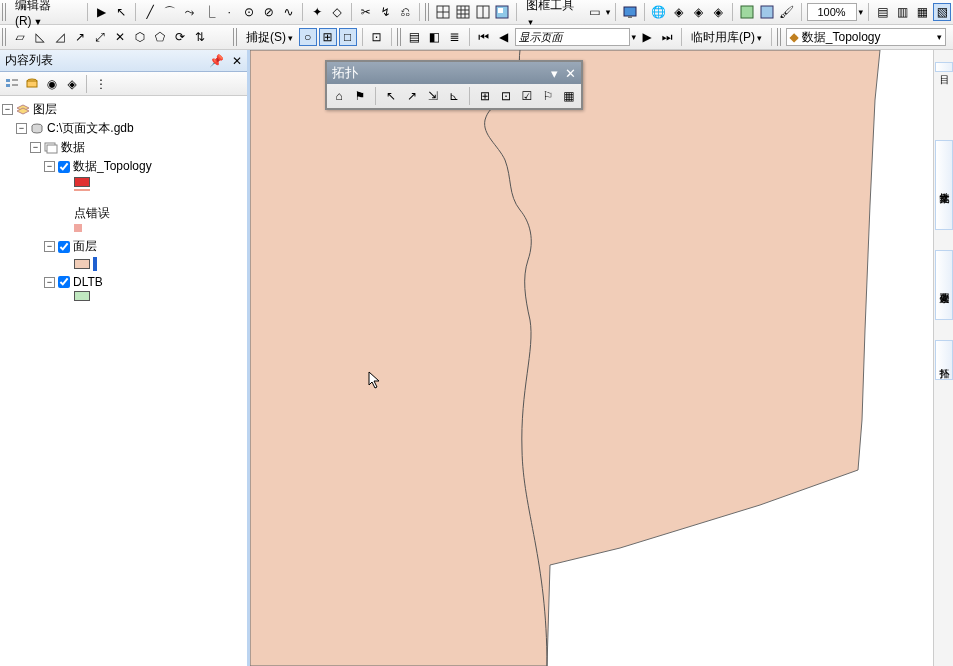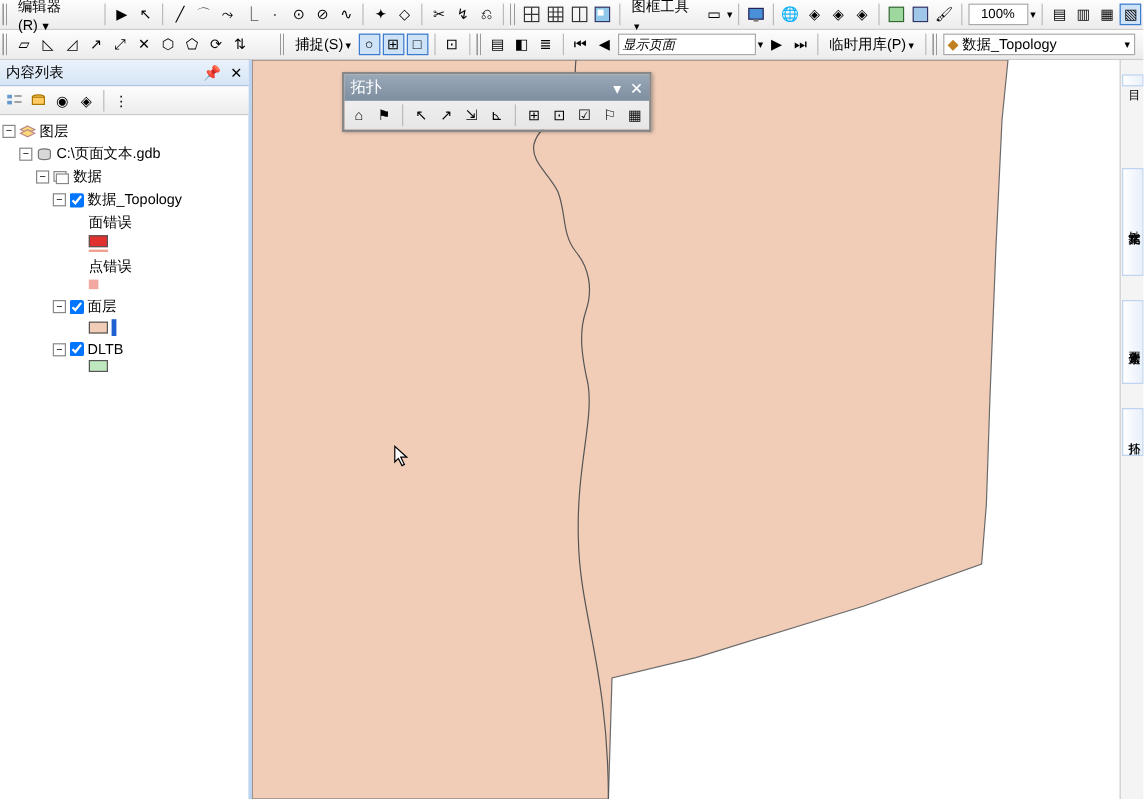--- a/index.html
+++ b/index.html
@@ -5,21 +5,21 @@
 * { box-sizing: border-box; margin: 0; padding: 0; }
 body { font-family: "Microsoft YaHei", Tahoma, sans-serif; font-size: 12px; background: #fff; overflow: hidden; width: 953px; height: 666px; position: relative; }
 .toolbar-row { display: flex; align-items: center; height: 25px; border-bottom: 1px solid #ccc; padding: 0 2px; gap: 2px; background: linear-gradient(#fdfdfd,#ececec); }
 .tb-sep { width: 1px; height: 18px; background: #bbb; margin: 0 3px; }
 .tb-btn { width: 18px; height: 18px; display: inline-flex; align-items: center; justify-content: center; border: 1px solid transparent; cursor: pointer; }
 .tb-label { padding: 0 4px; cursor: pointer; }
 .tb-label .arr { font-size: 9px; margin-left: 2px; }
 .tb-input { border: 1px solid #aaa; background: #fff; height: 18px; padding: 0 3px; font-size: 11px; }
 .grip { width: 5px; height: 18px; background: repeating-linear-gradient(90deg,#999 0 1px,transparent 1px 3px); margin-right: 2px; }
 .main { display: flex; height: calc(100% - 50px); }
-.sidebar { width: 210px; border-right: 3px solid #bcd4f0; background: #fff; display: flex; flex-direction: column; }
+.sidebar { width: 250px; border-right: 3px solid #bcd4f0; background: #fff; display: flex; flex-direction: column; }
 .panel-title { background: linear-gradient(#eaf2fb,#d6e5f5); border-bottom: 1px solid #a0b8d8; height: 22px; display: flex; align-items: center; padding: 0 5px; font-size: 12px; justify-content: space-between; }
 .toc-toolbar { height: 24px; border-bottom: 1px solid #ccc; display: flex; align-items: center; padding: 0 3px; gap: 2px; background: linear-gradient(#fdfdfd,#ececec); }
 .tree { padding: 4px 2px; overflow: auto; flex: 1; }
 .tree-node { display: flex; align-items: center; padding: 1px 0; white-space: nowrap; }
 .tree-toggle { width: 11px; height: 11px; border: 1px solid #888; font-size: 9px; line-height: 9px; text-align: center; margin-right: 3px; cursor: pointer; background: #fff; }
 .tree-cb { width: 12px; height: 12px; margin-right: 3px; }
 .tree-icon { width: 14px; height: 12px; margin-right: 3px; display: inline-block; }
 .swatch { width: 16px; height: 10px; border: 1px solid #555; display: inline-block; }
 .canvas-area { flex: 1; position: relative; background: #fff; overflow: hidden; }
 .floating-toolbar { position: absolute; top: 10px; left: 75px; border: 2px solid #888; background: linear-gradient(#f6f6f6,#e6e6e6); box-shadow: 1px 1px 3px rgba(0,0,0,.3); }
@@ -221,29 +221,26 @@
               <rect x="3" y="3" width="10" height="8" fill="#fff" stroke="#888"></rect>
             </svg></span>
         <span>数据</span>
       </div>
       <div class="tree-node" style="padding-left:42px">
         <span class="tree-toggle">−</span>
         <input type="checkbox" class="tree-cb" checked="" style="">
         <span>数据_Topology</span>
       </div>
       <div class="tree-node" style="padding-left:72px">
-        <span>面错误</span>
-      </div>
-      <div class="tree-node" style="padding-left:72px">
         <span class="swatch" style="background:#e03030"></span>
       </div>
       <div class="tree-node" style="padding-left:72px">
         <span style="display:inline-block;width:16px;height:2px;background:#f0a090"></span>
       </div>
-      <div class="tree-node" style="padding-left:72px;margin-top:2px">
+      <div class="tree-node" style="padding-left:72px;margin-top:12px">
         <span>点错误</span>
       </div>
       <div class="tree-node" style="padding-left:72px">
         <span style="display:inline-block;width:8px;height:8px;background:#f0a8a0"></span>
       </div>
       <div class="tree-node" style="padding-left:42px;margin-top:4px">
         <span class="tree-toggle">−</span>
         <input type="checkbox" class="tree-cb" checked="" style="">
         <span>面层</span>
       </div>

